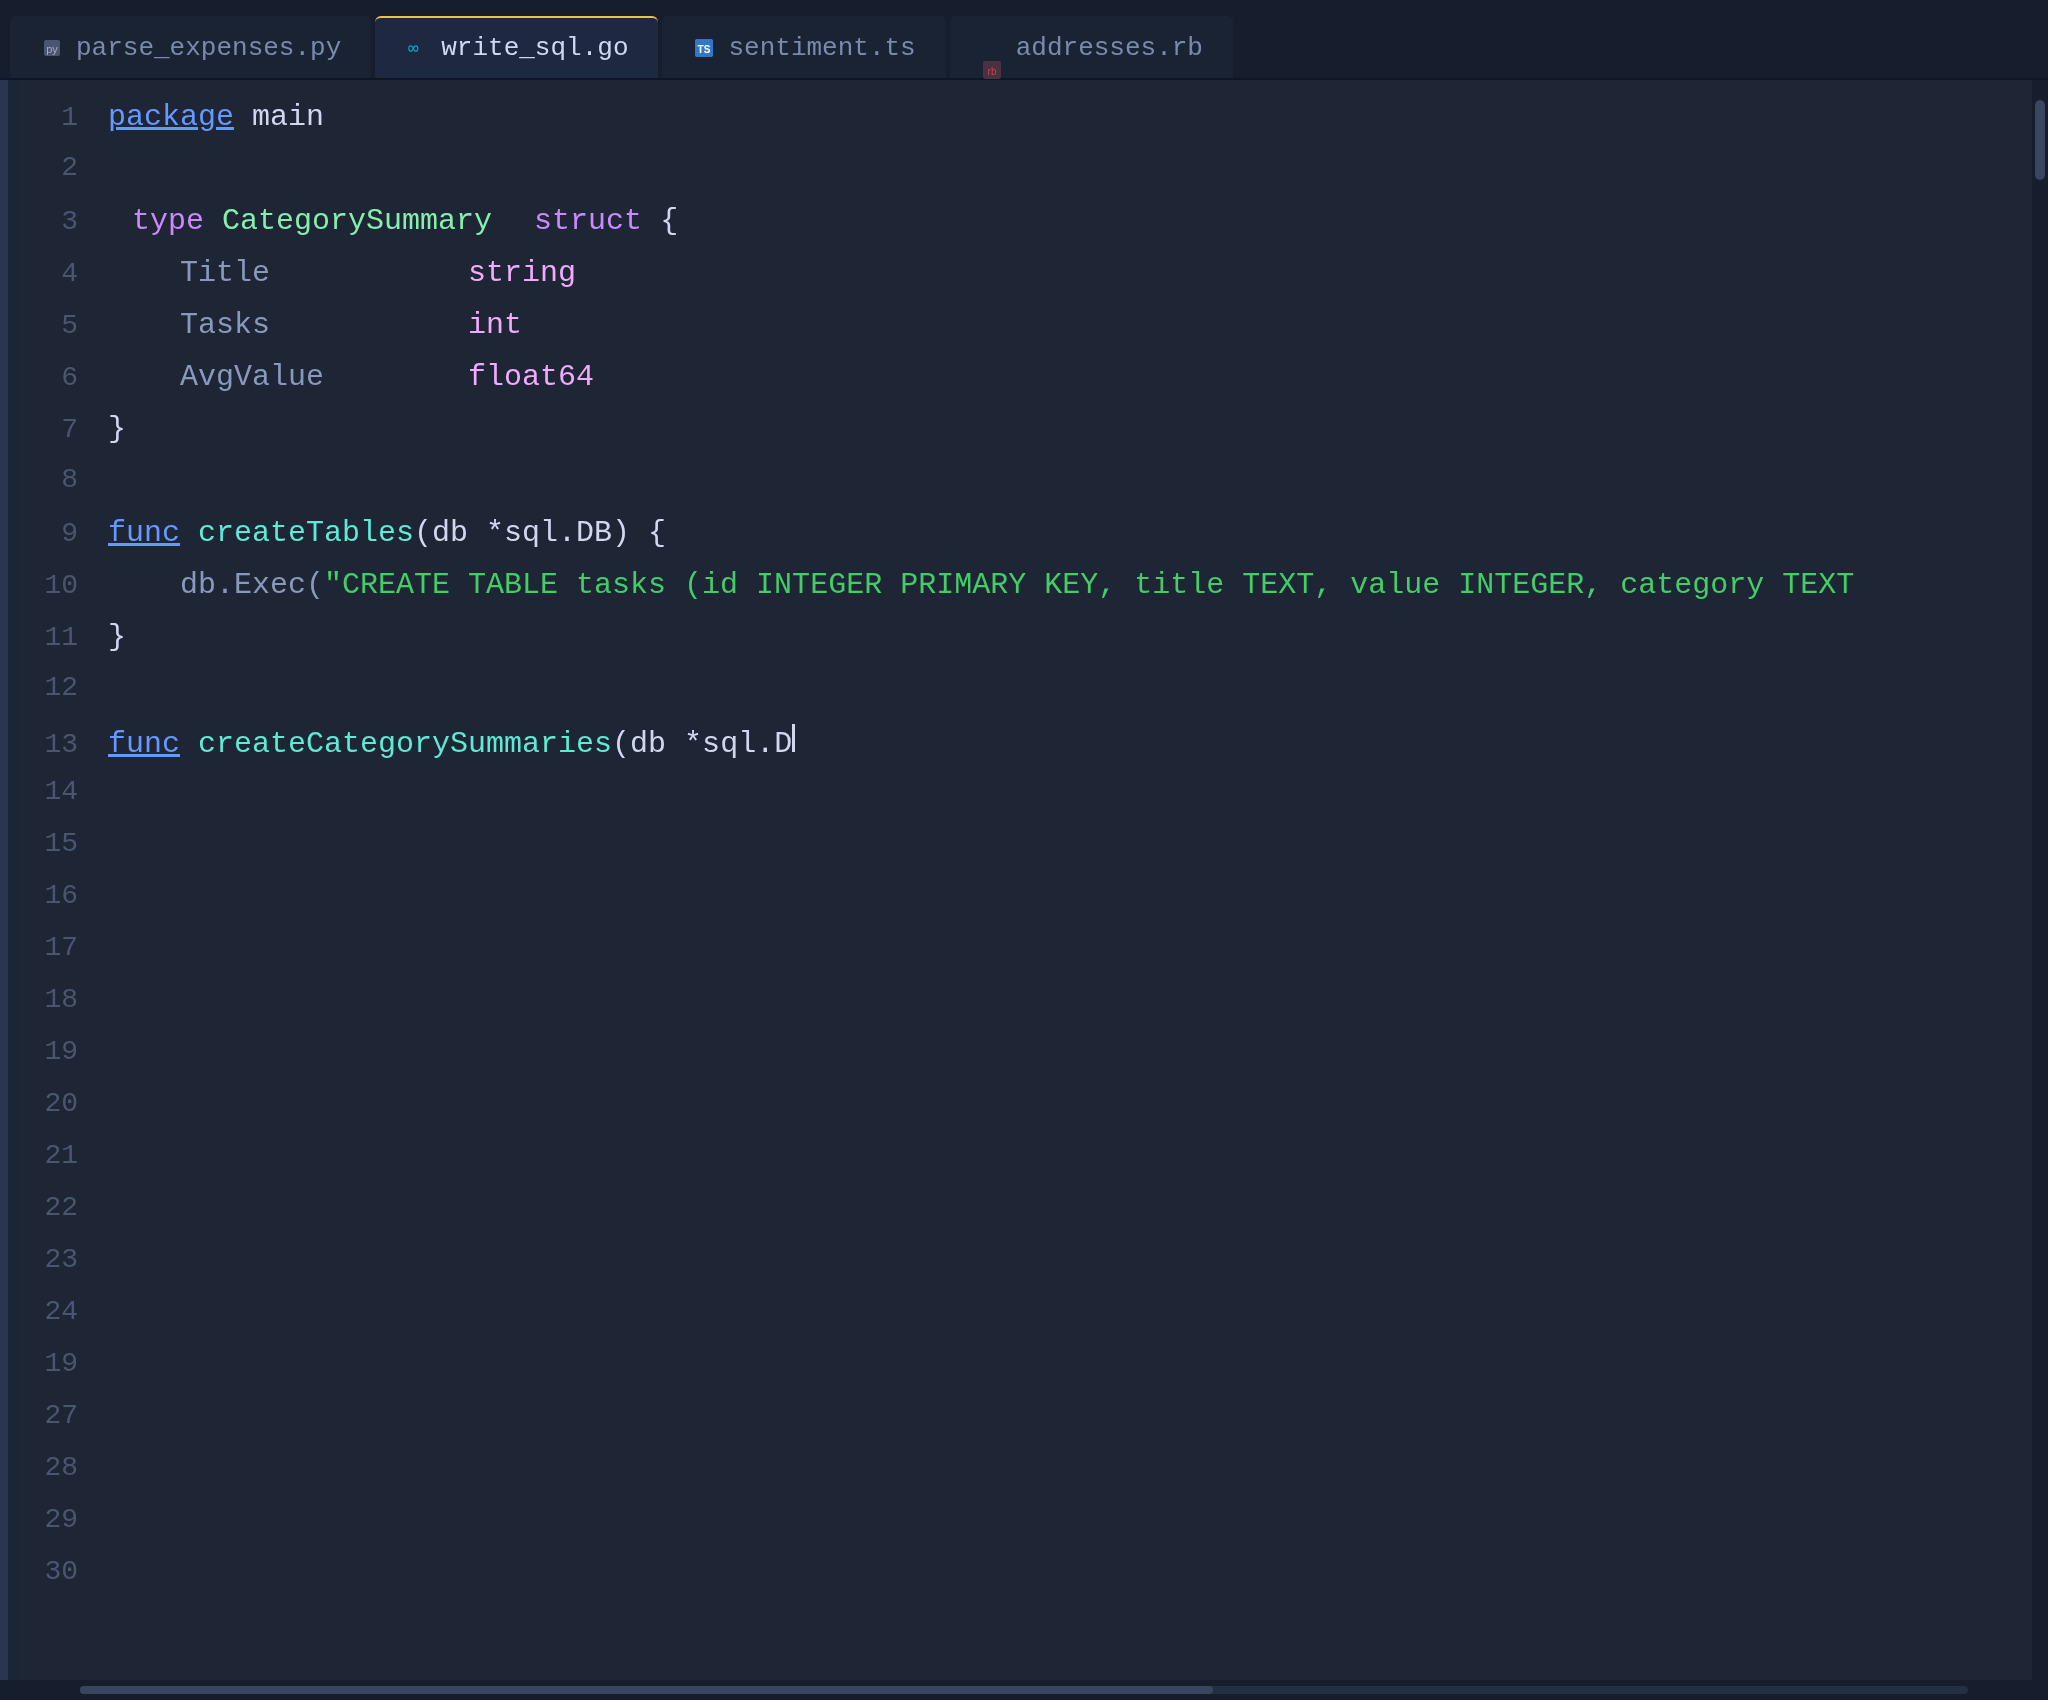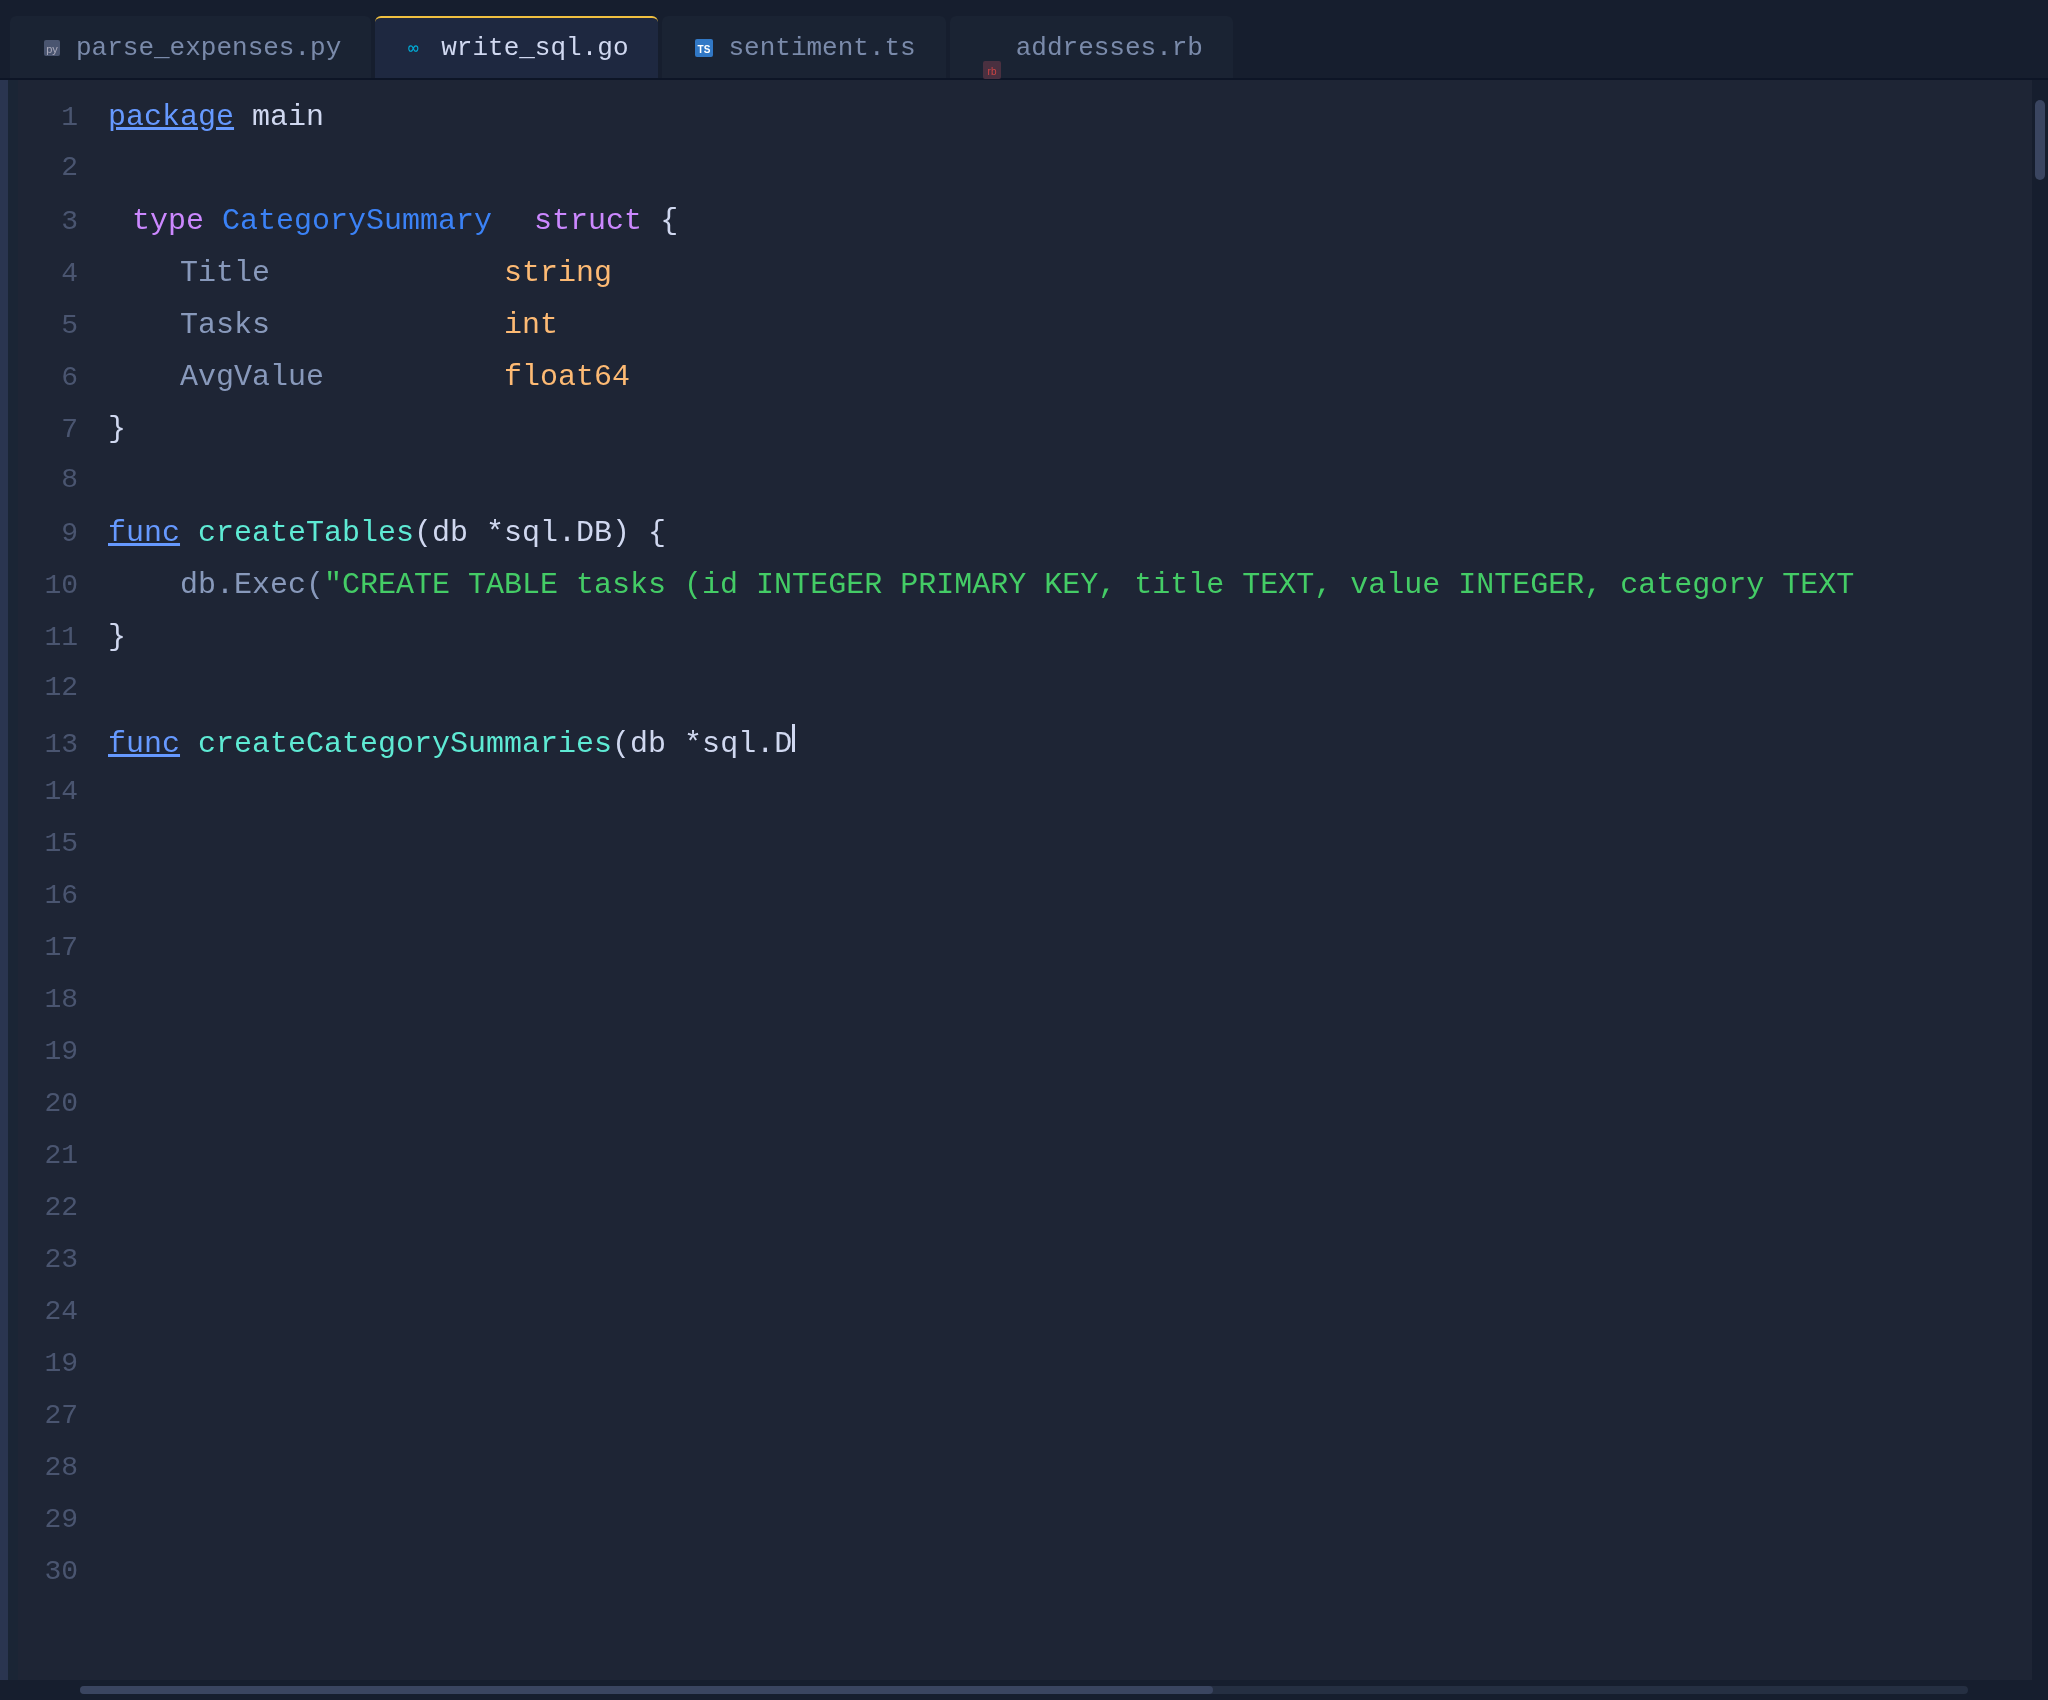--- a/index.html
+++ b/index.html
@@ -120,22 +120,22 @@
       white-space: pre;
       display: flex;
       align-items: baseline;
       flex-wrap: nowrap;
     }
 
     
     .kw-blue { color: #6699ff; text-decoration: underline; }         
     .kw-purple { color: #cc88ff; margin-left: 24px; }       
     .kw-green { color: #5eead4; }        
-    .kw-yellow { color: #3b82f6; }       
-    .kw-string { color: #fdba74; margin-left: 36px; }       
+    .kw-yellow { color: #86efac; }       
+    .kw-string { color: #f0abfc; }       
     .kw-white { color: #d0d8f0; }        
     .kw-gray { color: #8899bb; }         
     .kw-green-str { color: #44cc66; }         
 
     .scrollbar-area {
       width: 16px;
       background-color: #161e2e;
       position: relative;
     }
 

